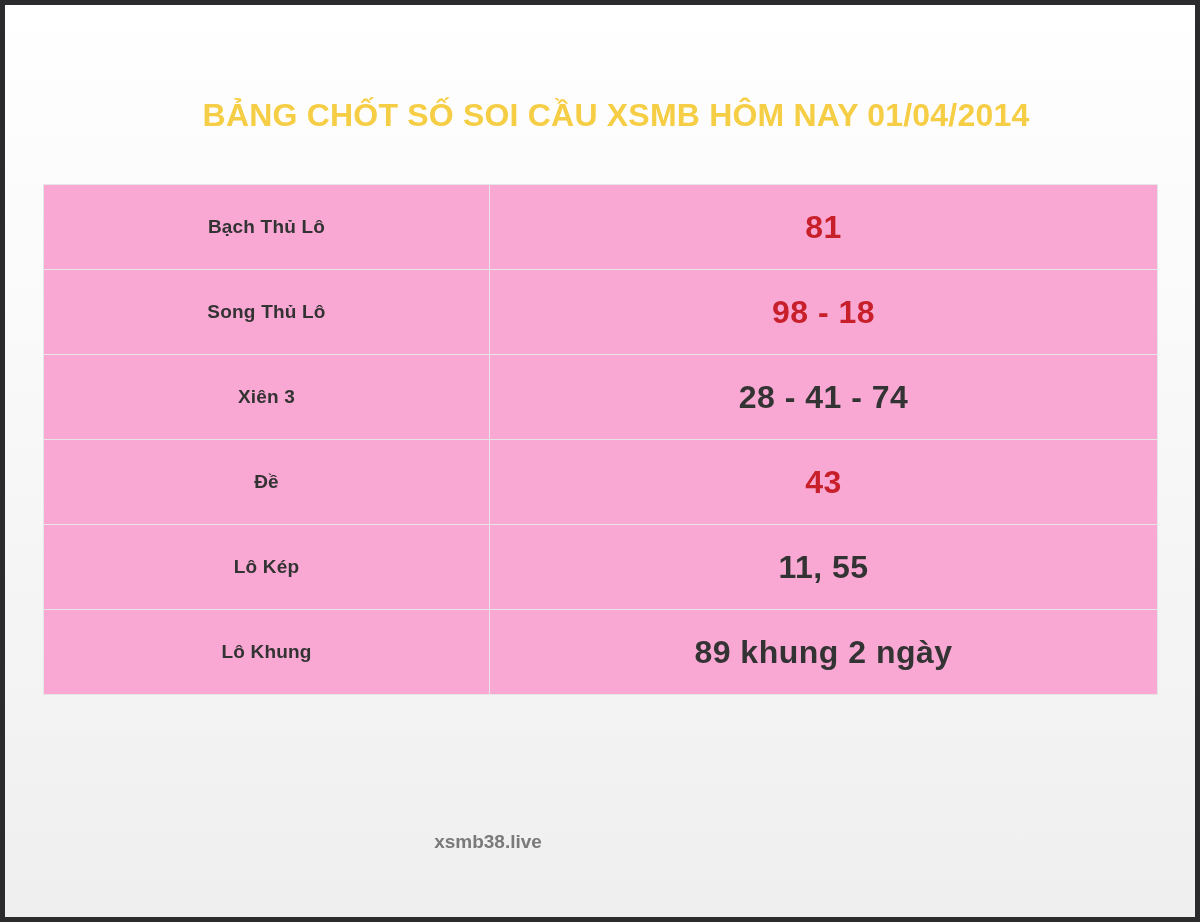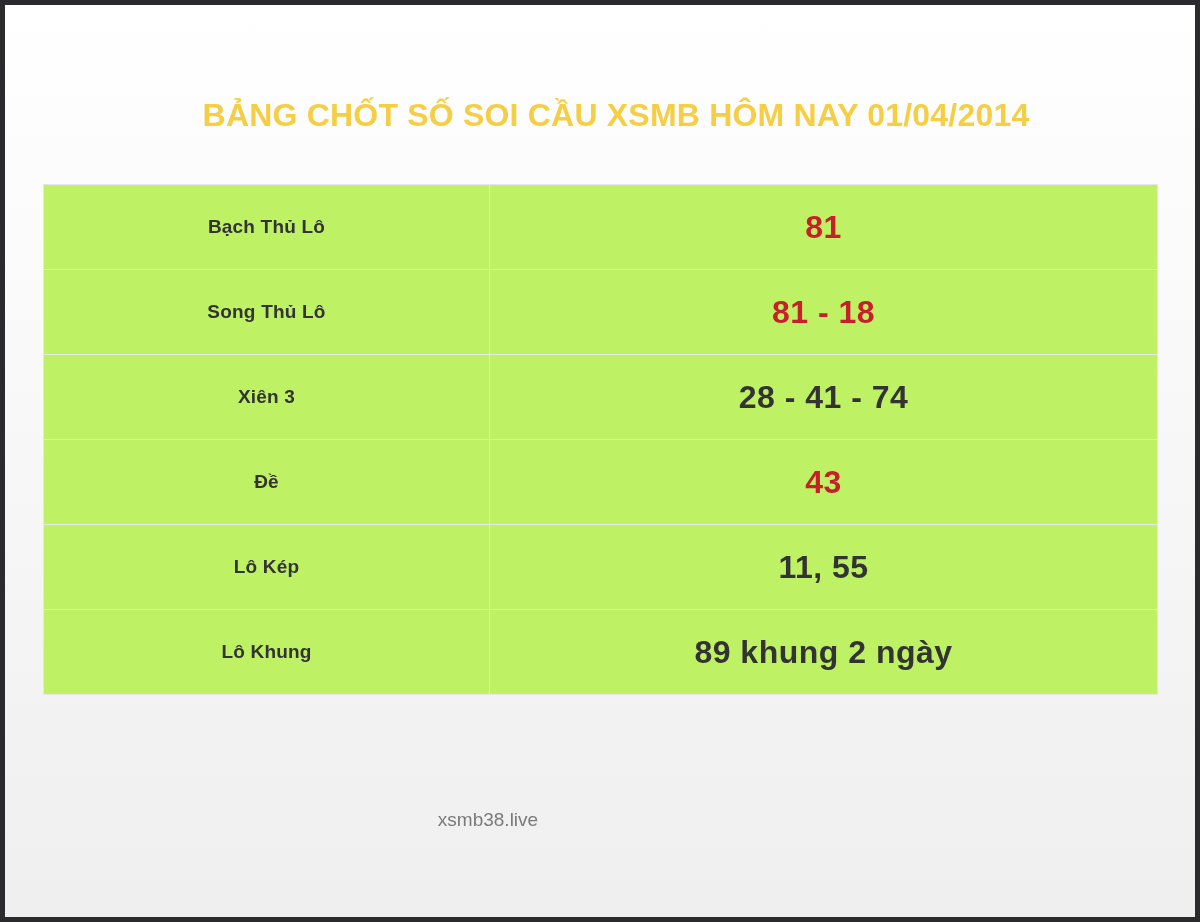--- a/index.html
+++ b/index.html
@@ -55,21 +55,21 @@
     width: 1114px;
     border-collapse: collapse;
     background: #ffffff;
     table-layout: fixed;
   }
   .result-table td {
     border: 1px solid #e6e6e6;
     height: 84px;
     text-align: center;
     vertical-align: middle;
-    background: #bef264;
+    background: #f9a8d4;
     padding: 0;
   }
   .col-label {
     width: 445px;
     font-size: 19px;
     font-weight: bold;
     color: #333333;
     letter-spacing: 0.2px;
   }
   .col-value {
@@ -80,45 +80,45 @@
     letter-spacing: 0.5px;
   }
   .col-value.red {
     color: #c8202b;
   }
 
   
   .footer {
     position: absolute;
     left: 0;
-    top: 804px;
+    top: 826px;
     width: 966px;
     text-align: center;
     font-size: 19px;
     color: #7a7a7a;
-    font-weight: normal;
+    font-weight: bold;
   }
 </style>
 </head>
 <body>
 
 <div id="page-frame">
   <div id="page-inner">
 
     <div class="title">BẢNG CHỐT SỐ SOI CẦU XSMB HÔM NAY 01/04/2014</div>
 
     <table class="result-table">
       <tbody>
           <tr>
             <td class="col-label">Bạch Thủ Lô</td>
             <td class="col-value red">81</td>
           </tr>
           <tr>
             <td class="col-label">Song Thủ Lô</td>
-            <td class="col-value red">81 - 18</td>
+            <td class="col-value red">98 - 18</td>
           </tr>
           <tr>
             <td class="col-label">Xiên 3</td>
             <td class="col-value">28 - 41 - 74</td>
           </tr>
           <tr>
             <td class="col-label">Đề</td>
             <td class="col-value red">43</td>
           </tr>
           <tr>

